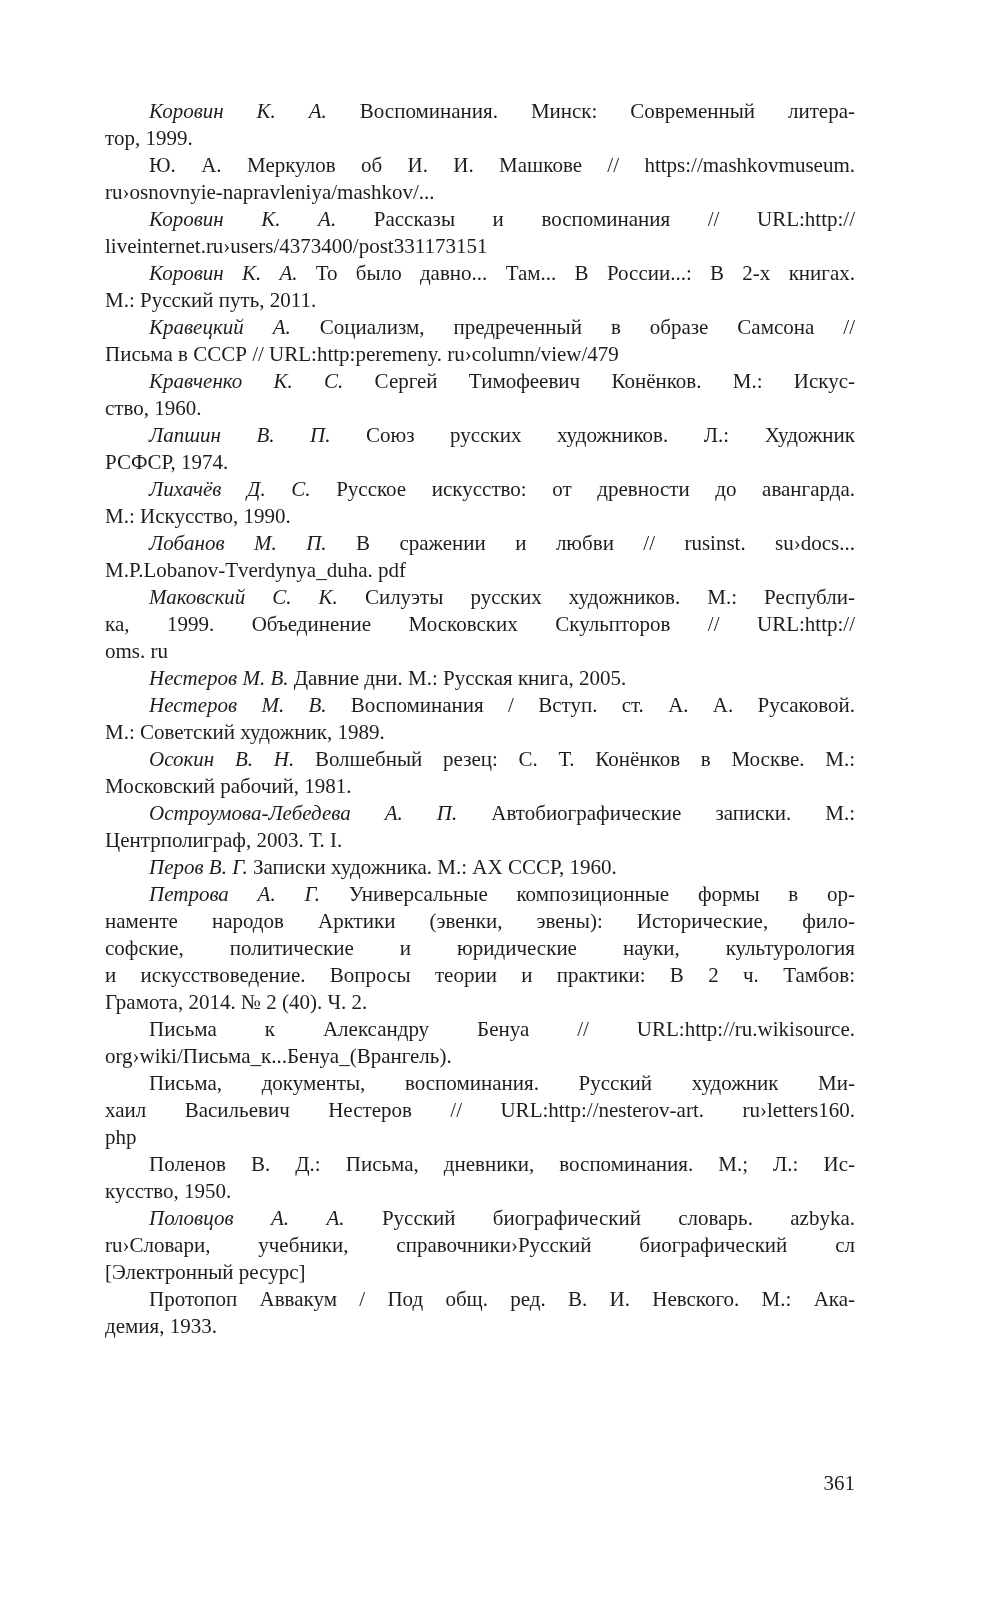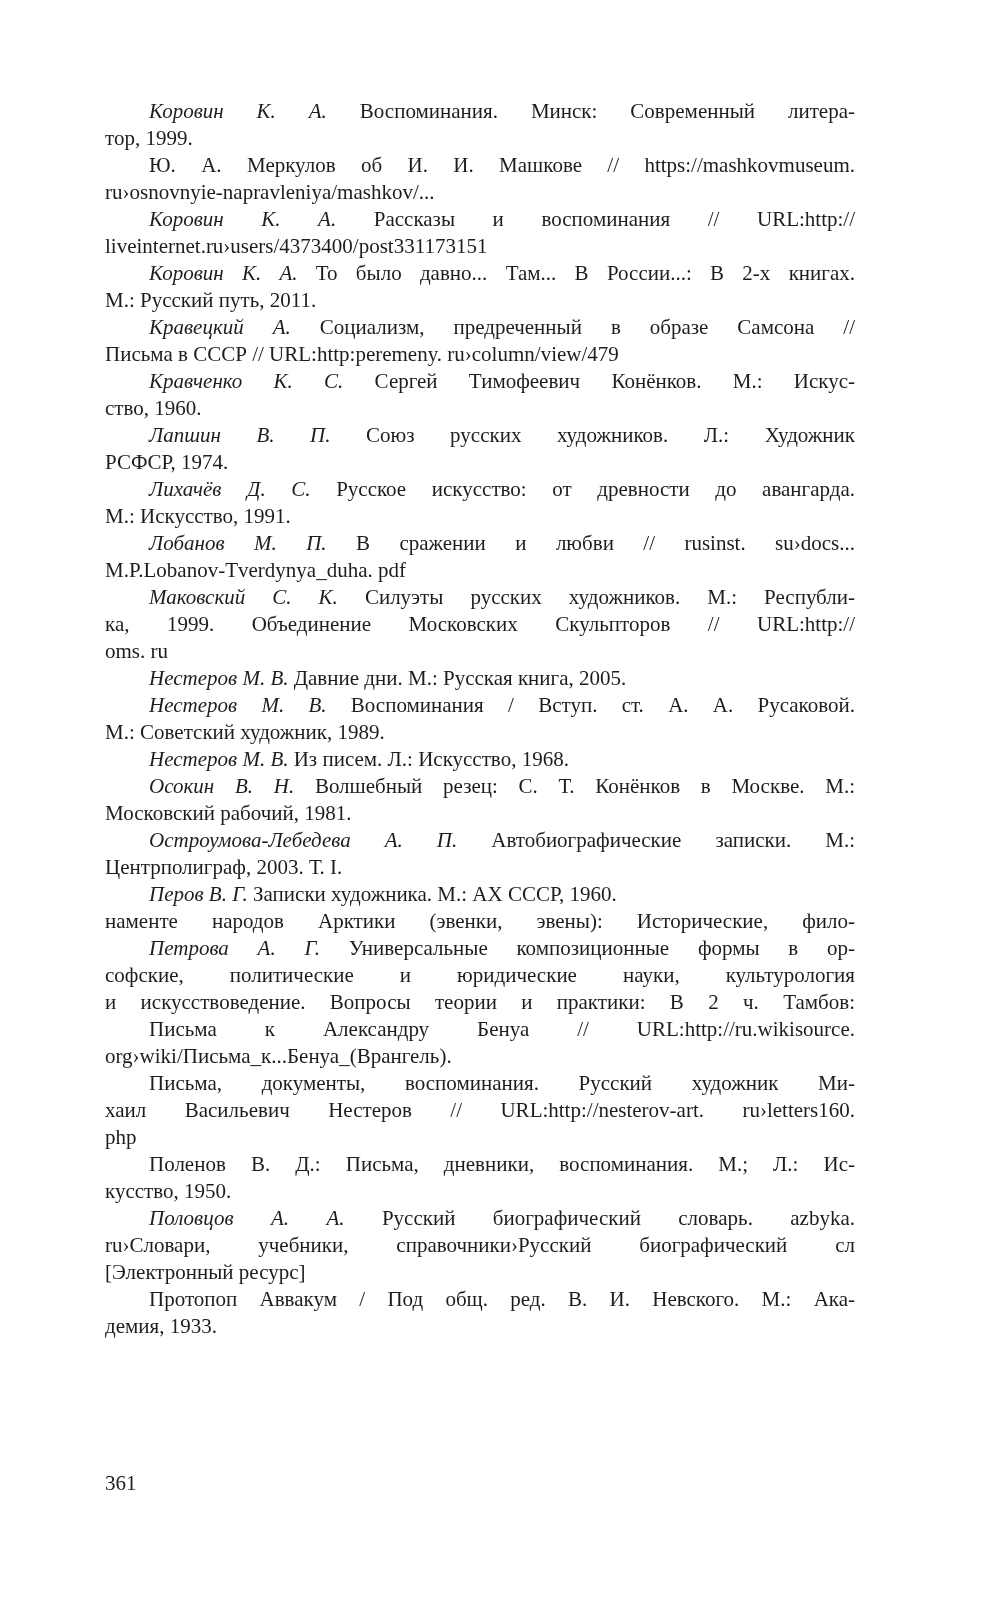--- a/index.html
+++ b/index.html
@@ -33,21 +33,21 @@
   }
   .line.first {
     text-indent: 44px;
   }
   i { font-style: italic; }
   .page-number {
     position: absolute;
     top: 1470px;
     left: 105px;
     width: 750px;
-    text-align: left;
+    text-align: right;
     font-size: 21px;
     line-height: 27px;
   }
 </style>
 </head>
 <body>
 
 <div class="page">
   <div class="content" id="entries">
       <div class="entry">
@@ -73,57 +73,55 @@
       <div class="entry">
         <div class="line first just"><i>Кравченко К. С.</i><span> Сергей Тимофеевич Конёнков. М.: Искус-</span></div>
         <div class="line"><span>ство, 1960.</span></div>
       </div>
       <div class="entry">
         <div class="line first just"><i>Лапшин В. П.</i><span> Союз русских художников. Л.: Художник</span></div>
         <div class="line"><span>РСФСР, 1974.</span></div>
       </div>
       <div class="entry">
         <div class="line first just"><i>Лихачёв Д. С.</i><span> Русское искусство: от древности до авангарда.</span></div>
-        <div class="line"><span>М.: Искусство, 1991.</span></div>
+        <div class="line"><span>М.: Искусство, 1990.</span></div>
       </div>
       <div class="entry">
         <div class="line first just"><i>Лобанов М. П.</i><span> В сражении и любви // rusinst. su›docs...</span></div>
         <div class="line"><span>M.P.Lobanov-Tverdynya_duha. pdf</span></div>
       </div>
       <div class="entry">
         <div class="line first just"><i>Маковский С. К.</i><span> Силуэты русских художников. М.: Республи-</span></div>
         <div class="line just"><span>ка, 1999. Объединение Московских Скульпторов // URL:http://</span></div>
         <div class="line"><span>oms. ru</span></div>
       </div>
       <div class="entry">
         <div class="line first"><i>Нестеров М. В.</i><span> Давние дни. М.: Русская книга, 2005.</span></div>
       </div>
       <div class="entry">
         <div class="line first just"><i>Нестеров М. В.</i><span> Воспоминания / Вступ. ст. А. А. Русаковой.</span></div>
         <div class="line"><span>М.: Советский художник, 1989.</span></div>
       </div>
       <div class="entry">
-        <div class="line first"><i>Нестеров М. В.</i><span> Из писем. Л.: Искусство, 1968.</span></div>
-      </div>
-      <div class="entry">
         <div class="line first just"><i>Осокин В. Н.</i><span> Волшебный резец: С. Т. Конёнков в Москве. М.:</span></div>
         <div class="line"><span>Московский рабочий, 1981.</span></div>
       </div>
       <div class="entry">
         <div class="line first just"><i>Остроумова-Лебедева А. П.</i><span> Автобиографические записки. М.:</span></div>
         <div class="line"><span>Центрполиграф, 2003. Т. I.</span></div>
       </div>
       <div class="entry">
         <div class="line first"><i>Перов В. Г.</i><span> Записки художника. М.: АХ СССР, 1960.</span></div>
       </div>
       <div class="entry">
+        <div class="line first just"><i>Петрова А. Г.</i><span> Универсальные композиционные формы в ор-</span></div>
         <div class="line just"><span>наменте народов Арктики (эвенки, эвены): Исторические, фило-</span></div>
-        <div class="line first just"><i>Петрова А. Г.</i><span> Универсальные композиционные формы в ор-</span></div>
         <div class="line just"><span>софские, политические и юридические науки, культурология</span></div>
         <div class="line just"><span>и искусствоведение. Вопросы теории и практики: В 2 ч. Тамбов:</span></div>
+        <div class="line"><span>Грамота, 2014. № 2 (40). Ч. 2.</span></div>
       </div>
       <div class="entry">
         <div class="line first just"><span>Письма к Александру Бенуа // URL:http://ru.wikisource.</span></div>
         <div class="line"><span>org›wiki/Письма_к...Бенуа_(Врангель).</span></div>
       </div>
       <div class="entry">
         <div class="line first just"><span>Письма, документы, воспоминания. Русский художник Ми-</span></div>
         <div class="line just"><span>хаил Васильевич Нестеров // URL:http://nesterov-art. ru›letters160.</span></div>
         <div class="line"><span>php</span></div>
       </div>

